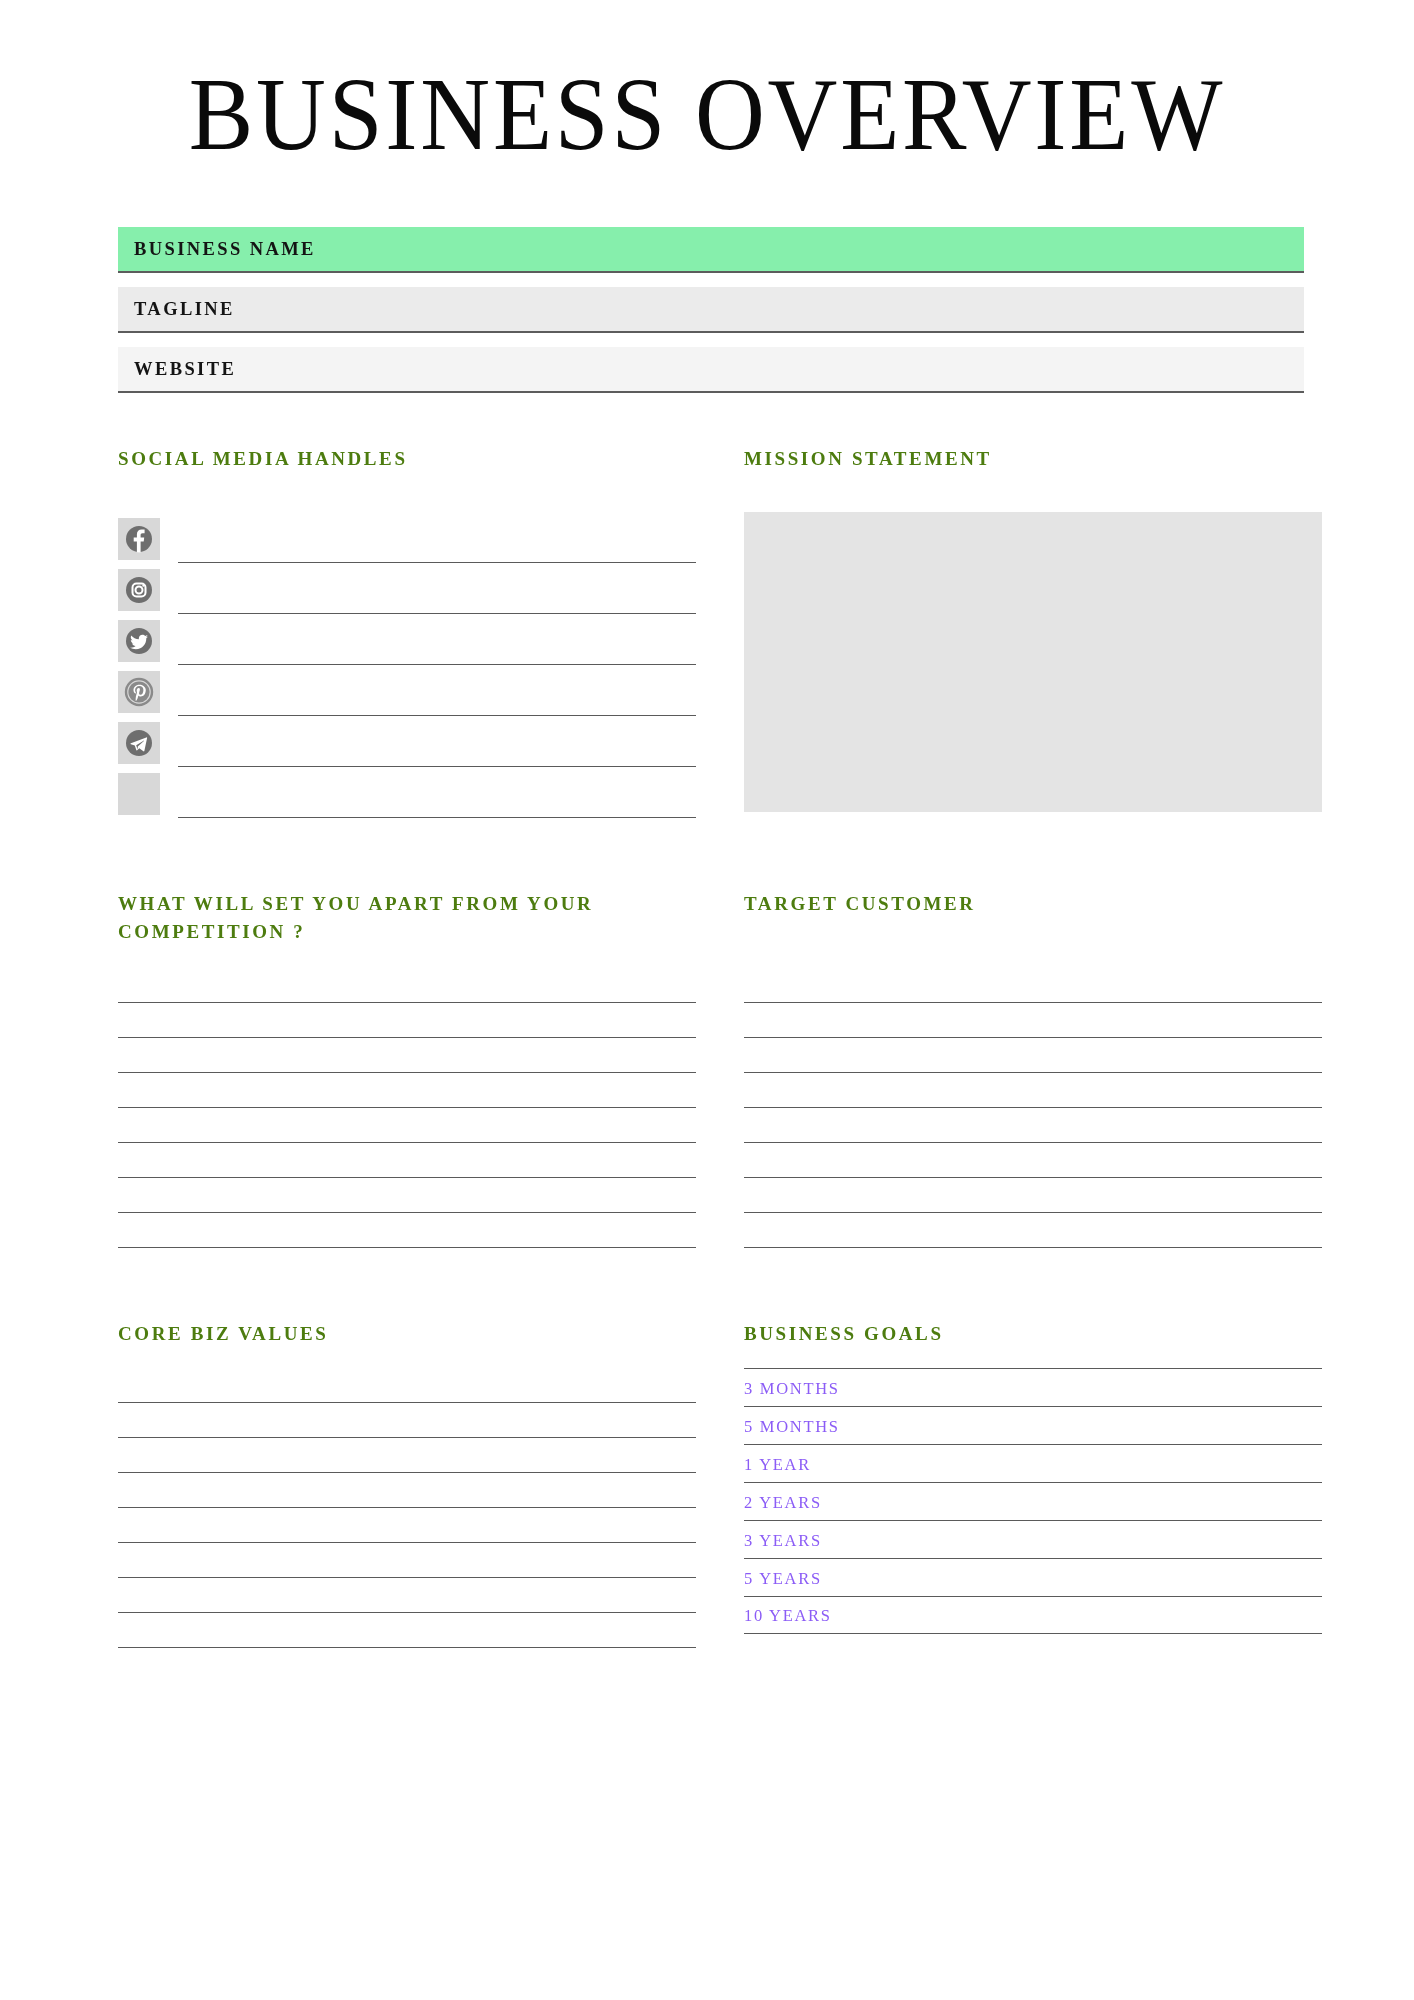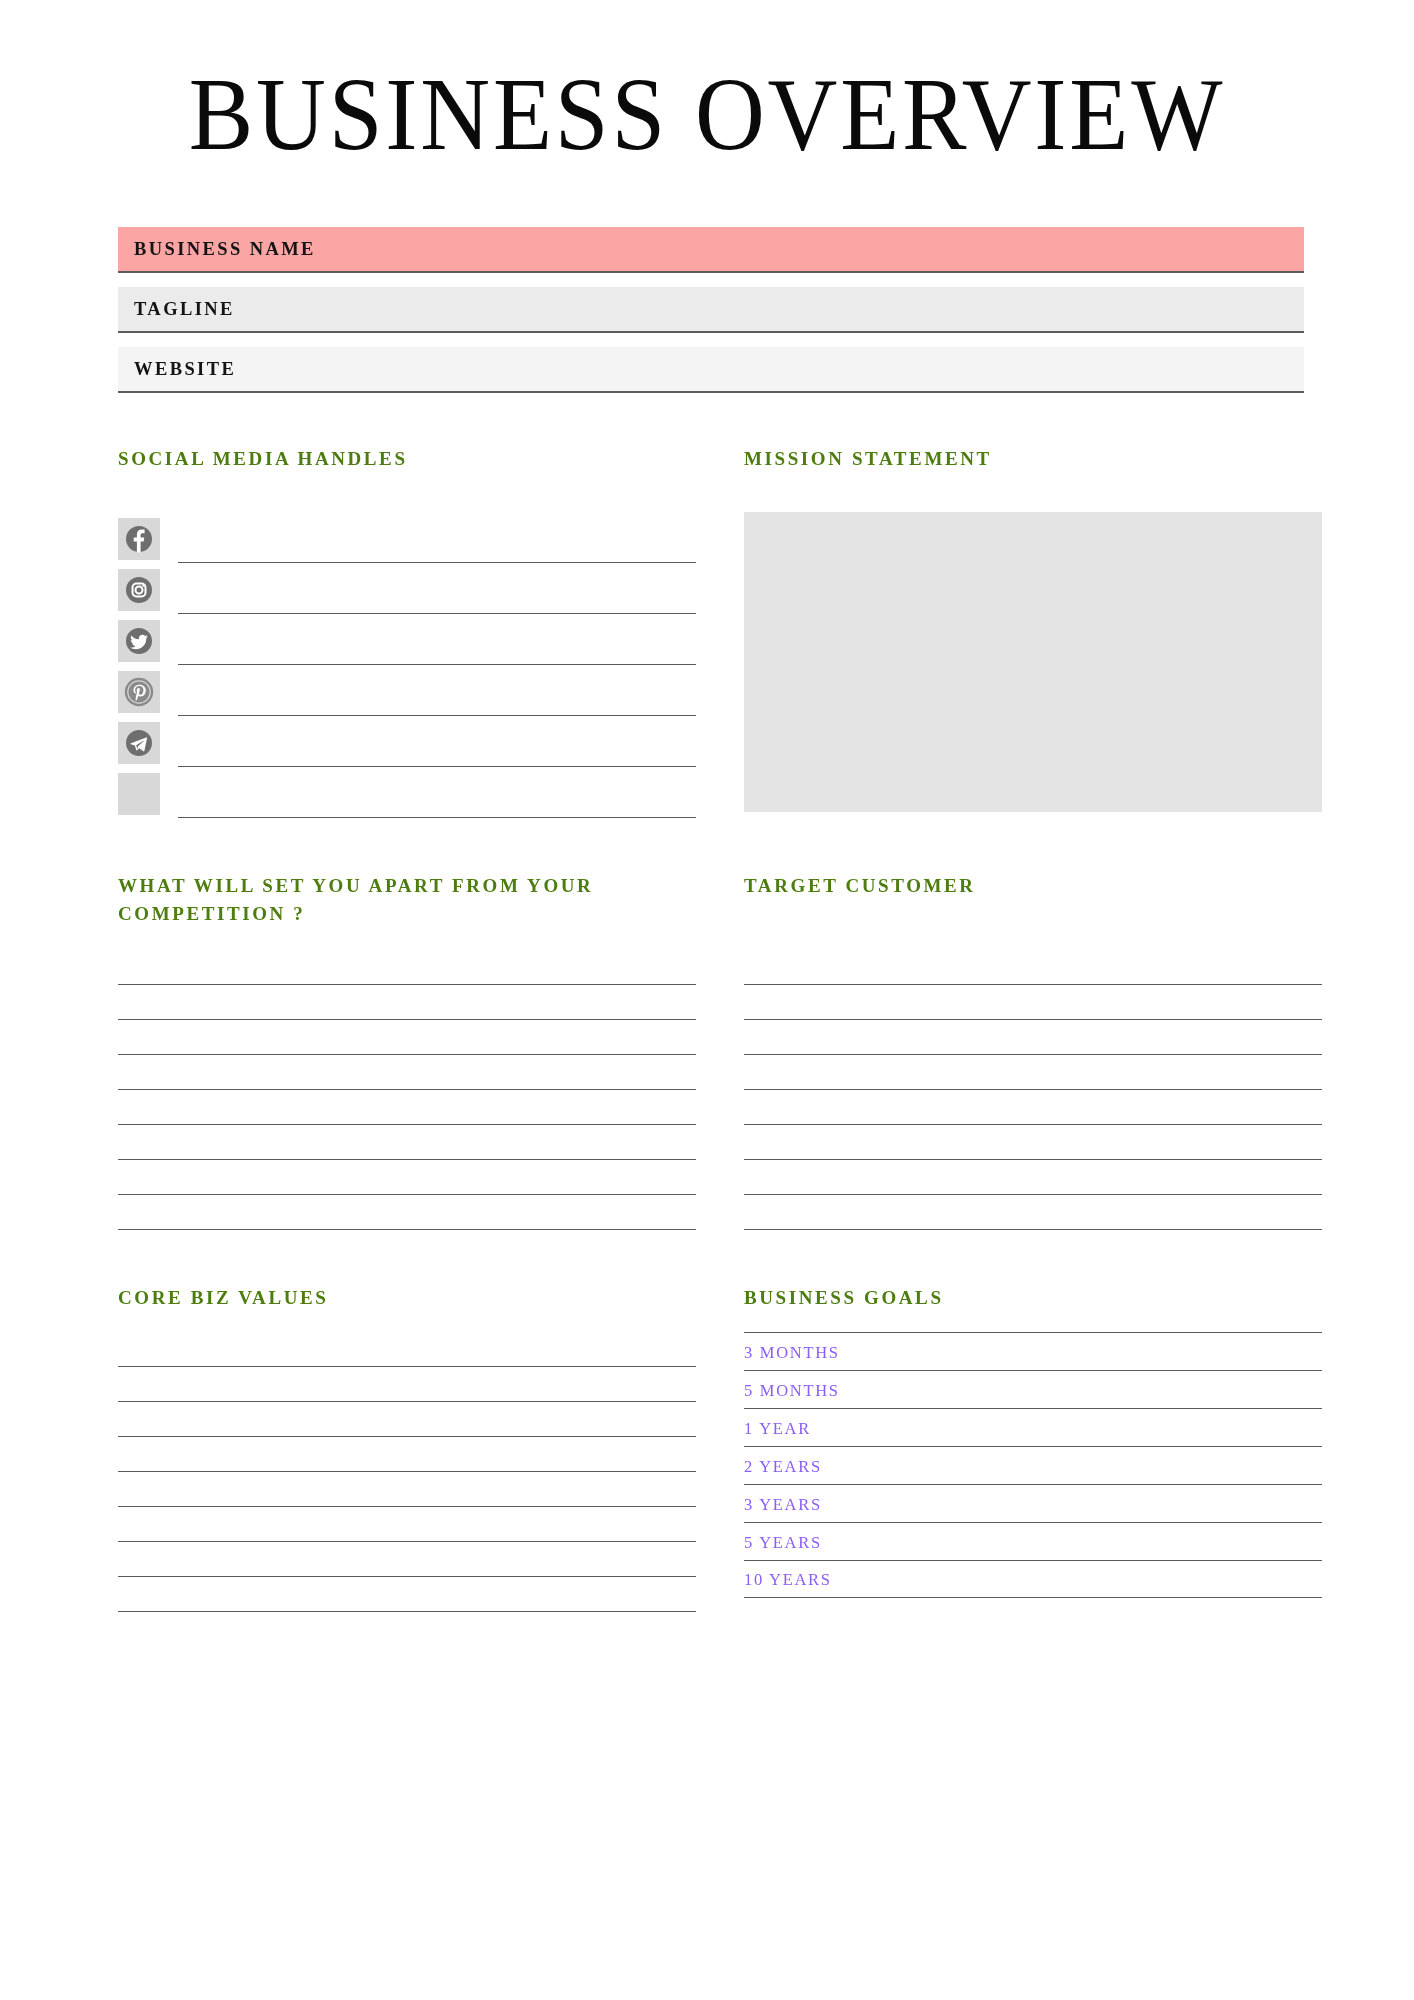--- a/index.html
+++ b/index.html
@@ -54,21 +54,21 @@
     align-items: center;
     padding-left: 16px;
   }
   .bar:last-child { margin-bottom: 0; }
   .bar-label {
     font-size: 18.5px;
     font-weight: 700;
     letter-spacing: 2.4px;
     color: #141414;
   }
-  .bar-1 { background: #fca5a5; }
+  .bar-1 { background: #86efac; }
   .bar-2 { background: #ebebeb; text-align: center; }
   .bar-3 { background: #f4f4f4; }
 
   
   .cols {
     margin-top: 52px;
     padding: 0 110px 0 118px;
     display: flex;
     gap: 48px;
   }
@@ -117,21 +117,21 @@
 
   
   .lines { margin-top: 18px; }
   .ruled {
     border-bottom: 1.6px solid #5a5a5a;
     height: 35px;
   }
 
   .apart-head { min-height: 60px; }
 
-  .sec-block { margin-top: 54px; }
+  .sec-block { margin-top: 72px; }
 
   
   .goals { margin-top: 20px; }
   .goal-row {
     border-top: 1.6px solid #5a5a5a;
     height: 38px;
     display: flex;
     align-items: center;
     padding-top: 2px;
   }

